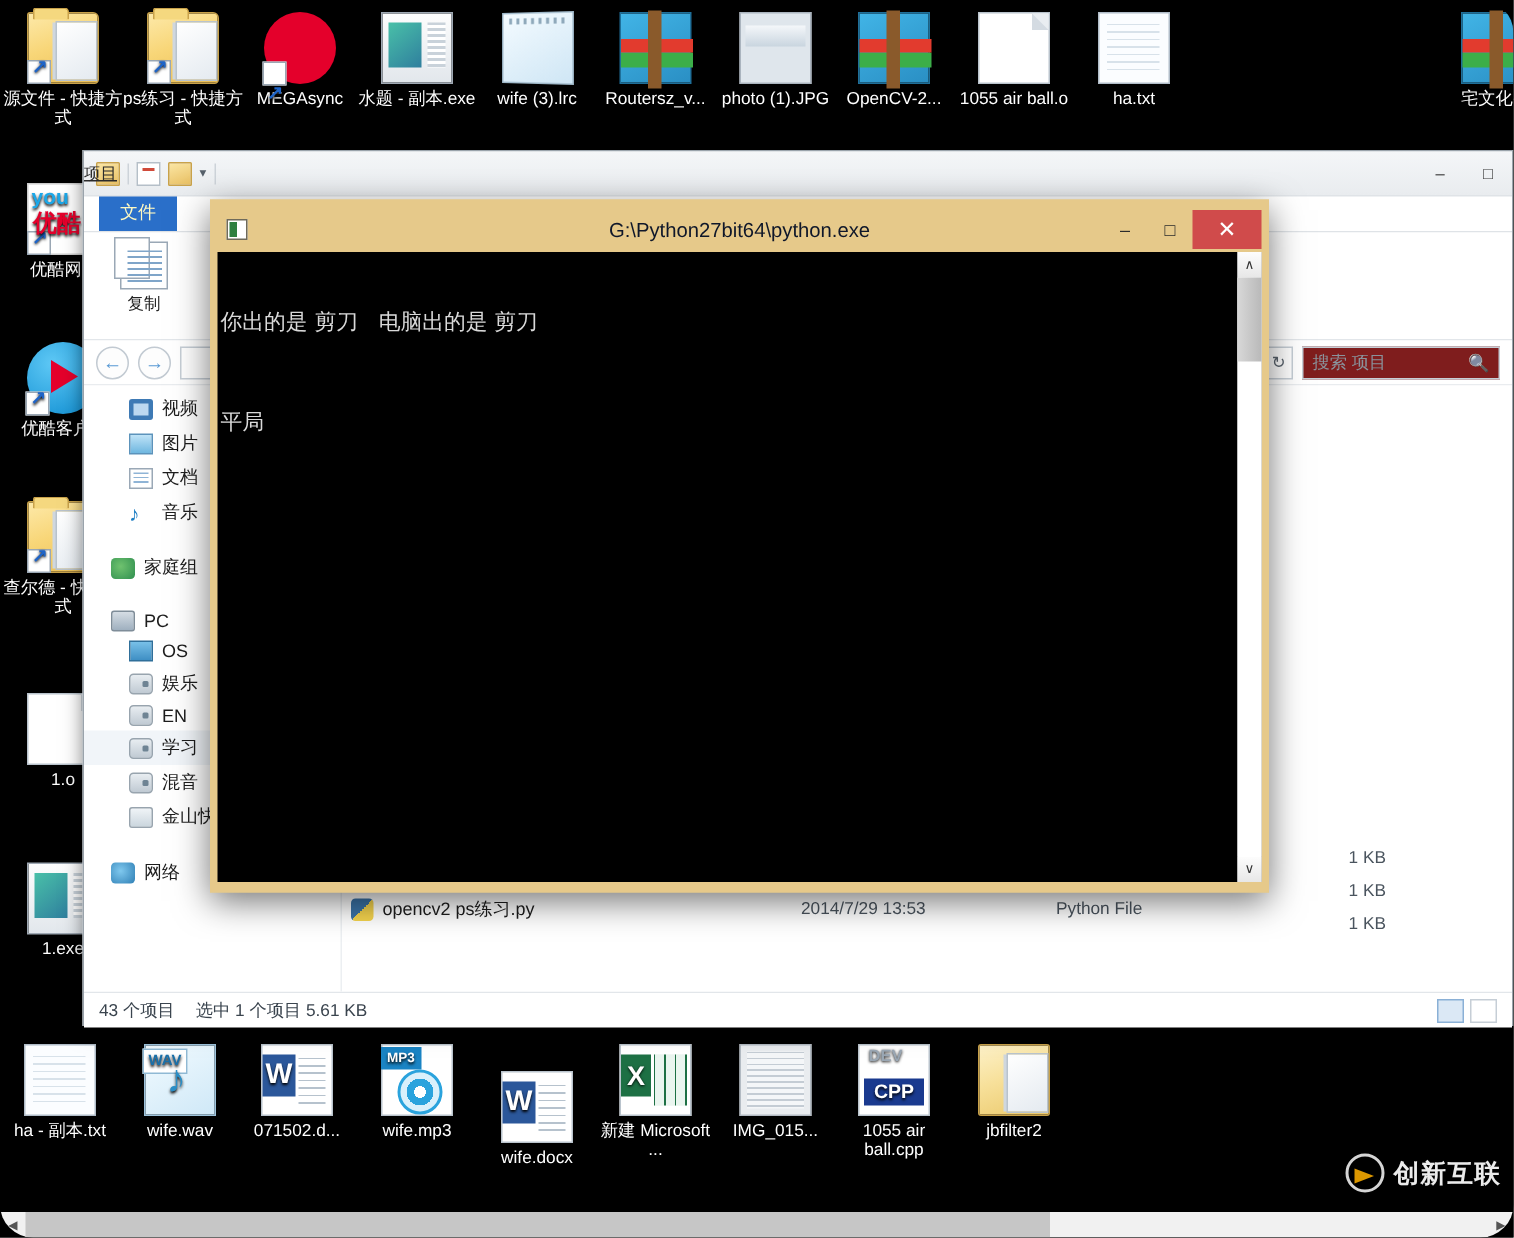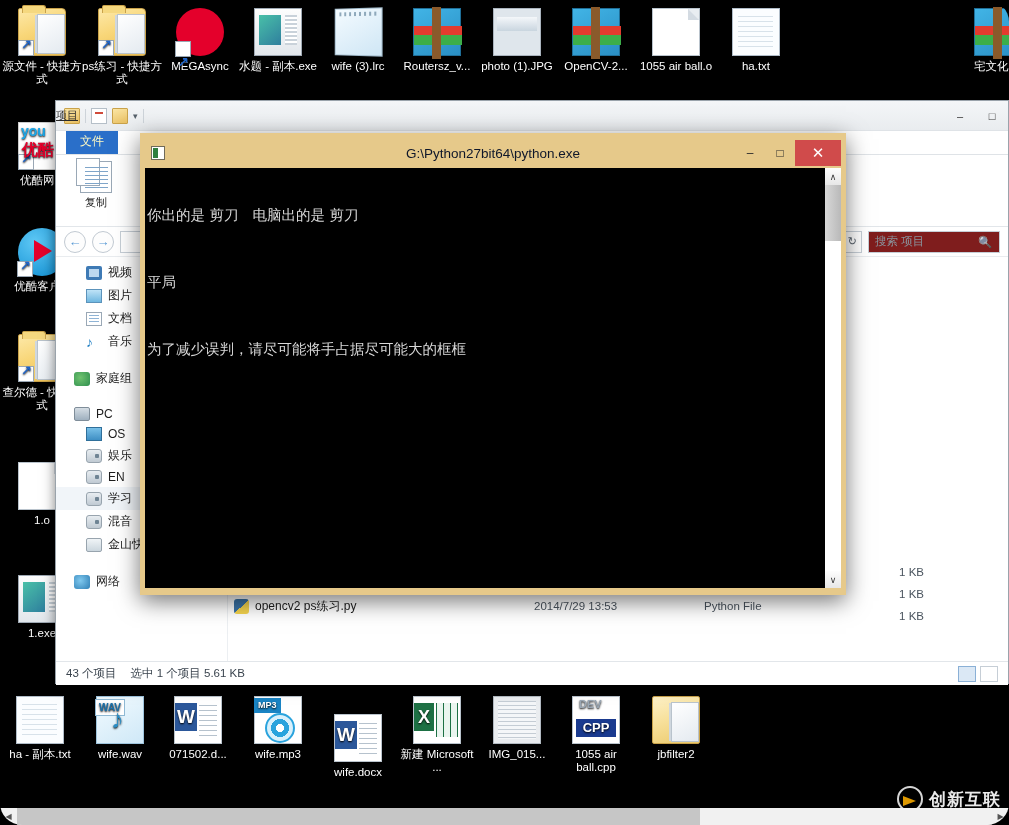--- a/index.html
+++ b/index.html
@@ -225,21 +225,21 @@
   .cs-track{flex:1;background:#fff;position:relative;}
   .cs-thumb{position:absolute;top:0;left:0;right:0;height:56px;background:linear-gradient(90deg,#d8d8d8,#b9b9b9);}
 
   
   #pagebar{position:absolute;left:0;bottom:0;width:1009px;height:17px;background:#f1f1f1;display:flex;align-items:center;}
   #pagebar .pb-arrow{width:17px;text-align:center;font-size:8px;color:#555;}
   #pagebar .pb-track{flex:1;height:17px;background:#f1f1f1;position:relative;}
   #pagebar .pb-thumb{position:absolute;left:0;top:0;height:17px;width:70%;background:#c6c6c6;}
 
   
-  #watermark{position:absolute;right:8px;bottom:13px;display:flex;align-items:center;gap:6px;opacity:.92;}
+  #watermark{position:absolute;right:8px;bottom:30px;display:flex;align-items:center;gap:6px;opacity:.92;}
   .wm-circle{width:26px;height:26px;border-radius:50%;border:2px solid #e8e8e8;position:relative;}
   .wm-circle:after{content:"";position:absolute;left:4px;top:8px;border-style:solid;border-width:5px 0 5px 13px;
     border-color:transparent transparent transparent #f0a500;}
   .wm-text{color:#fff;font-size:17px;font-weight:bold;letter-spacing:1px;}
 </style>
 </head>
 <body>
 
 <div id="screen">
 
@@ -520,21 +520,21 @@
     <div class="cons-title">
       <span class="cons-ico"></span>
       <div class="cons-title-text">G:\Python27bit64\python.exe</div>
       <div class="cons-btns">
         <div class="cb">–</div>
         <div class="cb">□</div>
         <div class="cb close">✕</div>
       </div>
     </div>
     <div class="cons-body">
-      <div class="cons-text" id="cons-text"><div class="ln">&nbsp;</div><div class="ln">你出的是 剪刀   电脑出的是 剪刀</div><div class="ln">&nbsp;</div><div class="ln">平局</div><div class="ln">&nbsp;</div><div class="ln">为了减少误判，请尽可能将手占据尽可能大的框框</div></div>
+      <div class="cons-text" id="cons-text"><div class="ln">&nbsp;</div><div class="ln">你出的是 剪刀   电脑出的是 剪刀</div><div class="ln">&nbsp;</div><div class="ln">平局</div><div class="ln">&nbsp;</div></div>
       <div class="cons-scroll">
         <div class="cs-arrow">∧</div>
         <div class="cs-track">
           <div class="cs-thumb"></div>
         </div>
         <div class="cs-arrow">∨</div>
       </div>
     </div>
   </div>
 

